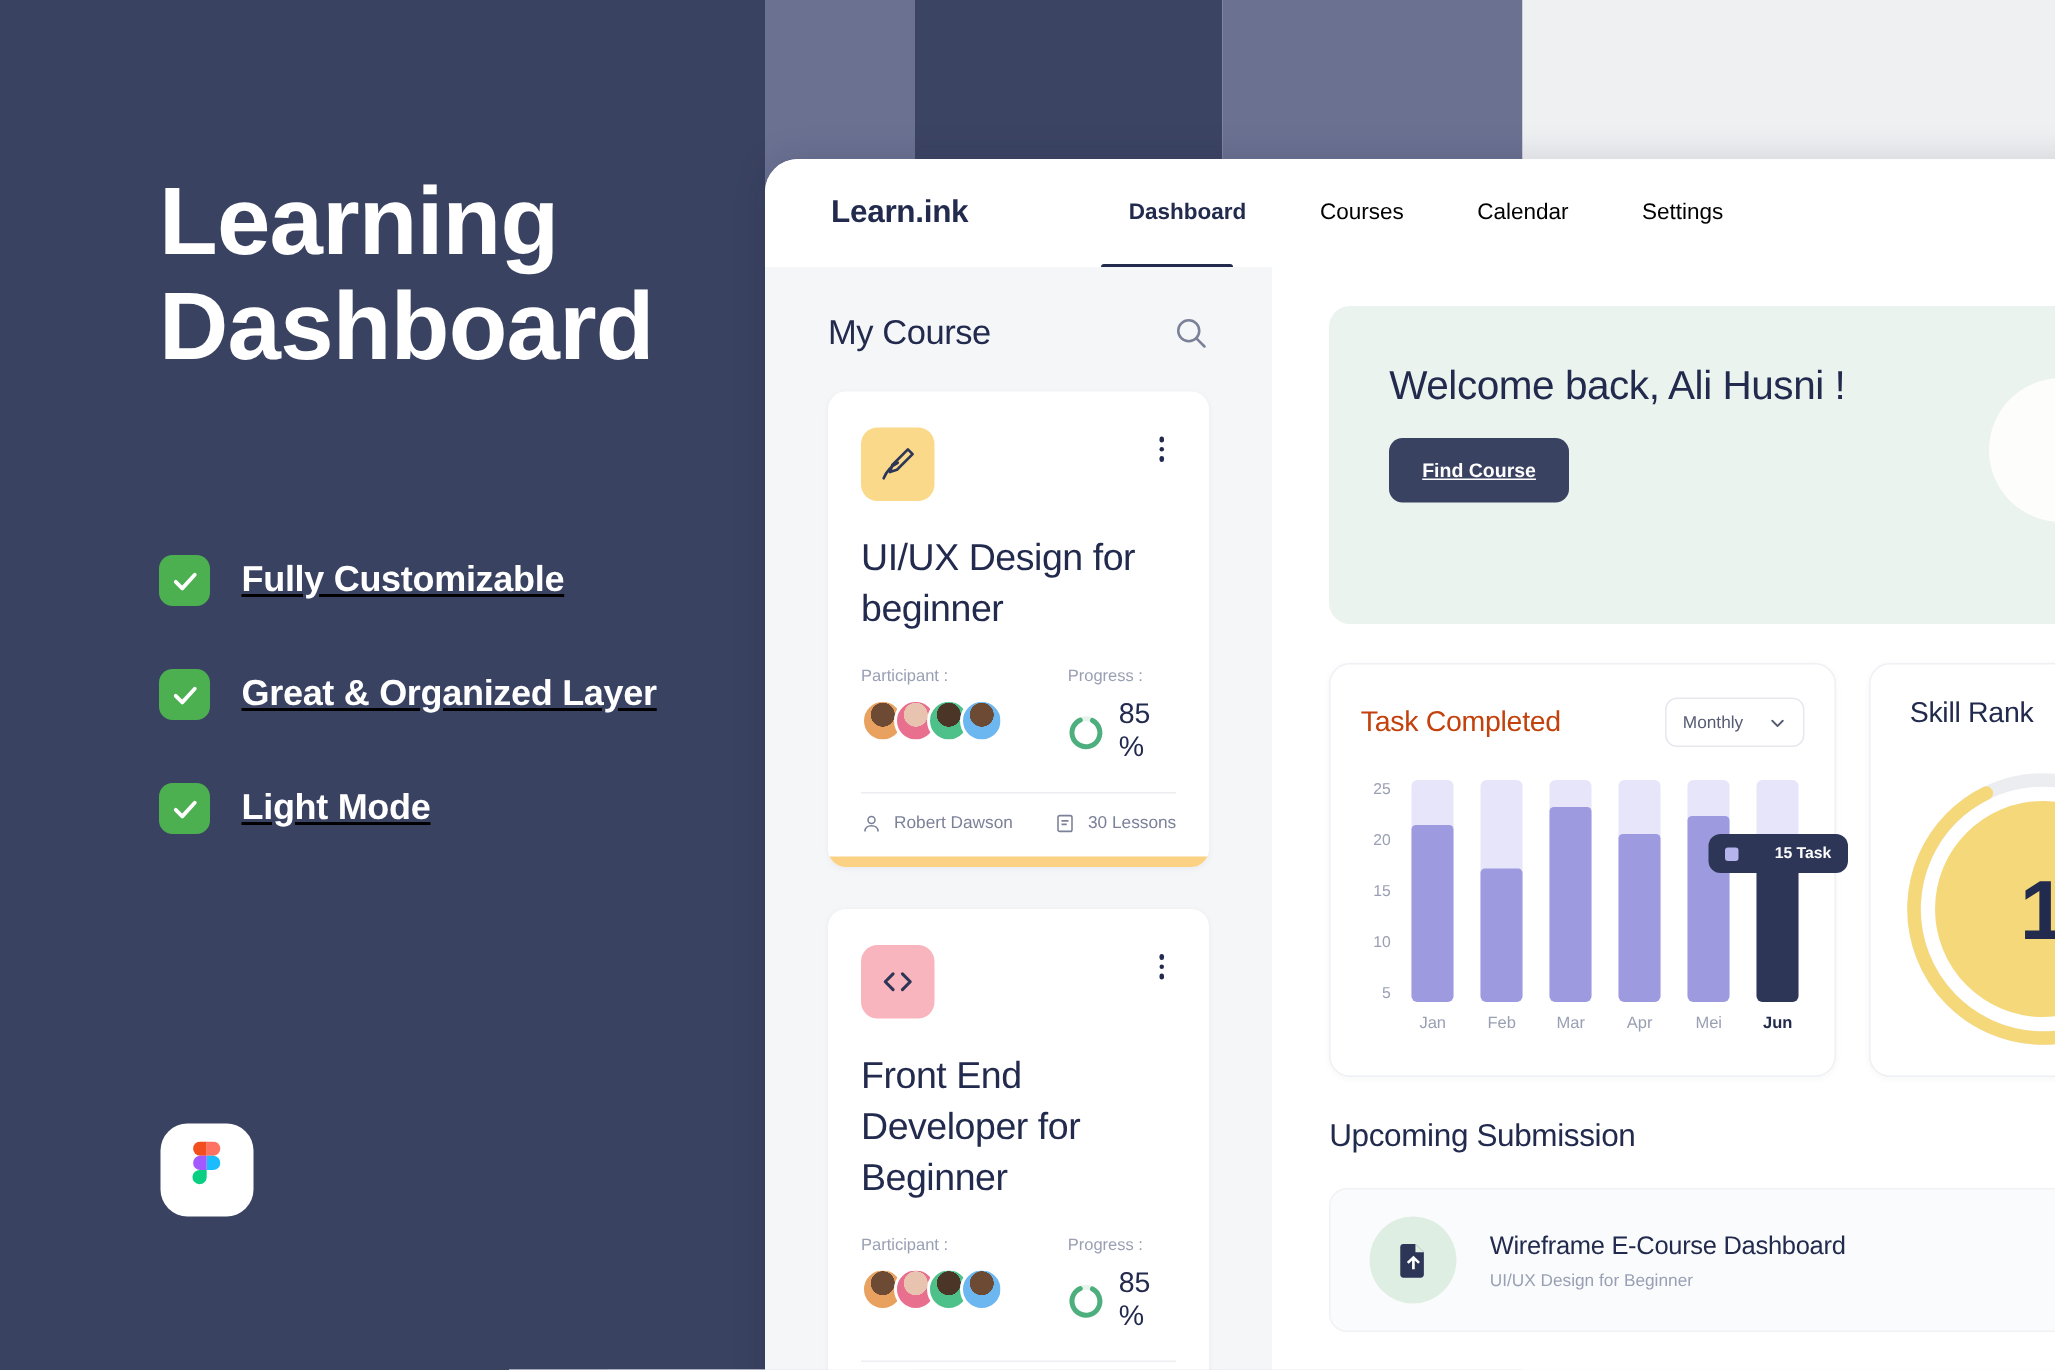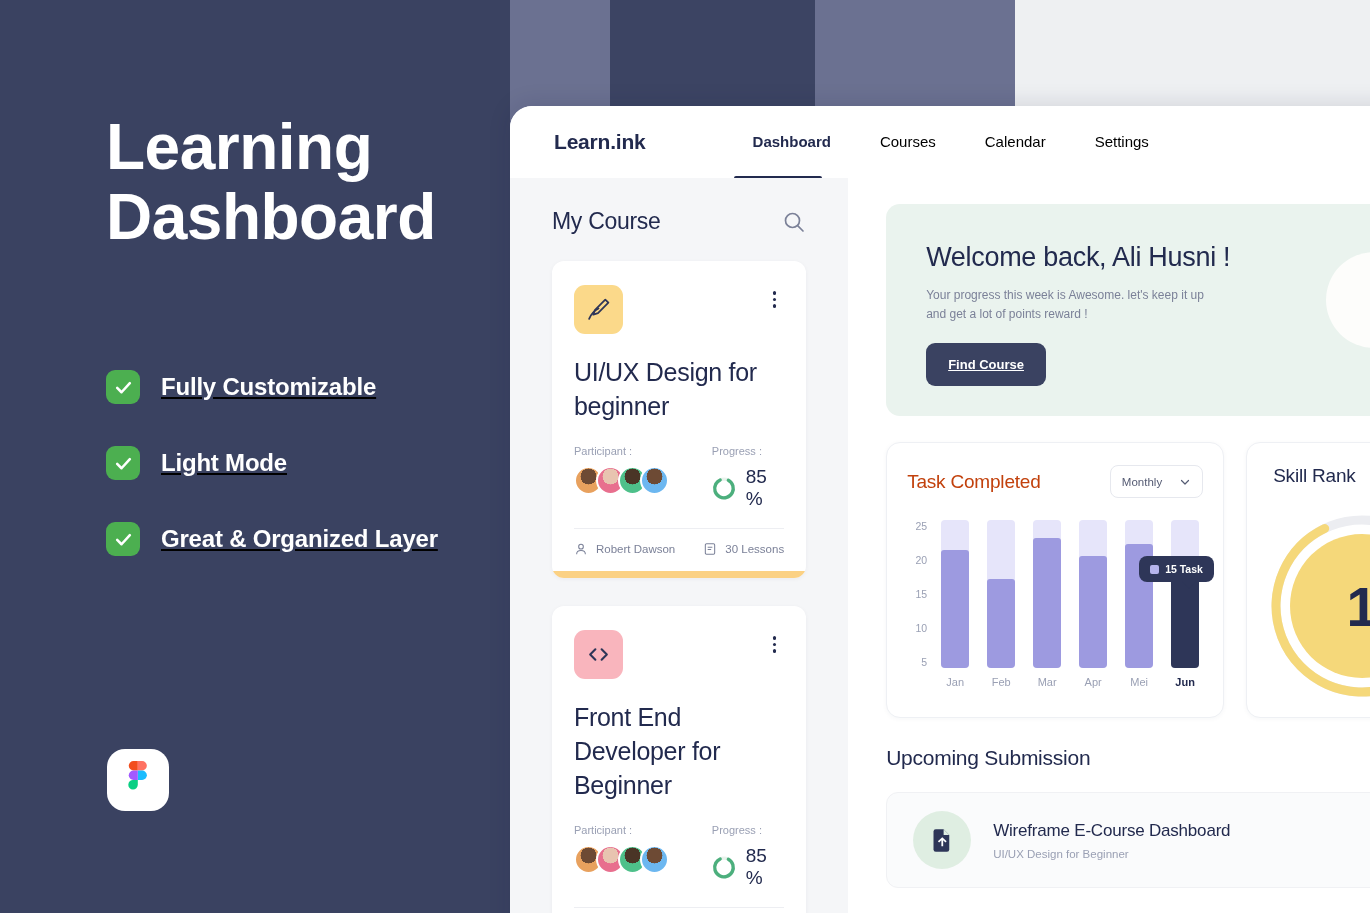--- a/index.html
+++ b/index.html
@@ -132,21 +132,21 @@
             background:#e6e5fa; border-radius:4px; }
   .bar-fill { position:absolute; bottom:0; left:0; width:100%;
               background:#9d9ae0; border-radius:3px 3px 4px 4px; }
   .bar-fill.active { background:#2e3658; }
   .x-axis { position:absolute; left:34px; right:4px; top:156px;
             display:flex; justify-content:space-between; }
   .x-label { width:28px; text-align:center; font-size:11px; color:#9aa0b4; }
   .x-label.active { color:#222a4e; font-weight:bold; }
   .tooltip { position:absolute; left:232px; top:36px; background:#2e3658;
              border-radius:8px; padding:7px 11px; display:flex; align-items:center;
-             gap:6px; z-index:5; }
+             gap:24px; z-index:5; }
   .tooltip-swatch { width:9px; height:9px; background:#b6b4ec; border-radius:2px; }
   .tooltip-text { font-size:10.5px; color:#ffffff; font-weight:bold;
                   white-space:nowrap; }
   .tooltip:after { content:""; position:absolute; left:43px; bottom:-7px;
                    border-left:7px solid transparent; border-right:7px solid transparent;
                    border-top:8px solid #2e3658; }
 
   .card-skill { width:338px; height:276px; background:#ffffff; border-radius:14px;
                 border:1px solid #eef0f4; padding:22px 0 0 26px; position:relative;
                 overflow:hidden; box-shadow:0 1px 5px rgba(30,40,80,0.04); }
@@ -194,29 +194,29 @@
           </svg>
       </span>
       <span class="feature-label">Fully Customizable</span>
     </div>
     <div class="feature-row">
       <span class="check-box">
         <svg viewBox="0 0 24 24" fill="none" stroke="#ffffff" stroke-width="3.2" stroke-linecap="round" stroke-linejoin="round">
             <polyline points="4,12.5 9.5,18 20,6.5"></polyline>
           </svg>
       </span>
-      <span class="feature-label">Light Mode</span>
+      <span class="feature-label">Great &amp; Organized Layer</span>
     </div>
     <div class="feature-row">
       <span class="check-box">
         <svg viewBox="0 0 24 24" fill="none" stroke="#ffffff" stroke-width="3.2" stroke-linecap="round" stroke-linejoin="round">
             <polyline points="4,12.5 9.5,18 20,6.5"></polyline>
           </svg>
       </span>
-      <span class="feature-label">Great &amp; Organized Layer</span>
+      <span class="feature-label">Light Mode</span>
     </div>
   </div>
 
   <div class="figma-badge">
     <svg width="26" height="38" viewBox="0 0 26 38">
       <path d="M8.5 0h4.3v9.5H8.5A4.75 4.75 0 1 1 8.5 0z" fill="#f24e1e"></path>
       <path d="M12.8 0h4.3a4.75 4.75 0 1 1 0 9.5h-4.3V0z" fill="#ff7262"></path>
       <path d="M12.8 9.5h4.3a4.75 4.75 0 1 1 0 9.5h-4.3V9.5z" fill="#1abcfe"></path>
       <path d="M8.5 9.5h4.3V19H8.5a4.75 4.75 0 1 1 0-9.5z" fill="#a259ff"></path>
       <path d="M8.5 19h4.3v4.75A4.75 4.75 0 1 1 8.5 19z" fill="#0acf83"></path>
@@ -355,21 +355,20 @@
 
       </div>
     </div>
 
     <div class="col-main">
 
       <div class="welcome">
         
         <div class="welcome-circle"></div>
         <div class="wl-title">Welcome back, Ali Husni !</div>
-        <div class="wl-sub">Your progress this week is Awesome. let's keep it up and get a lot of points reward !</div>
         <button class="wl-btn">Find Course</button>
       </div>
 
       <div class="row-cards">
 
         <div class="card-task">
           <div class="task-head">
             <div class="task-title">Task Completed</div>
             <div class="task-select">
               <span>Monthly</span>

